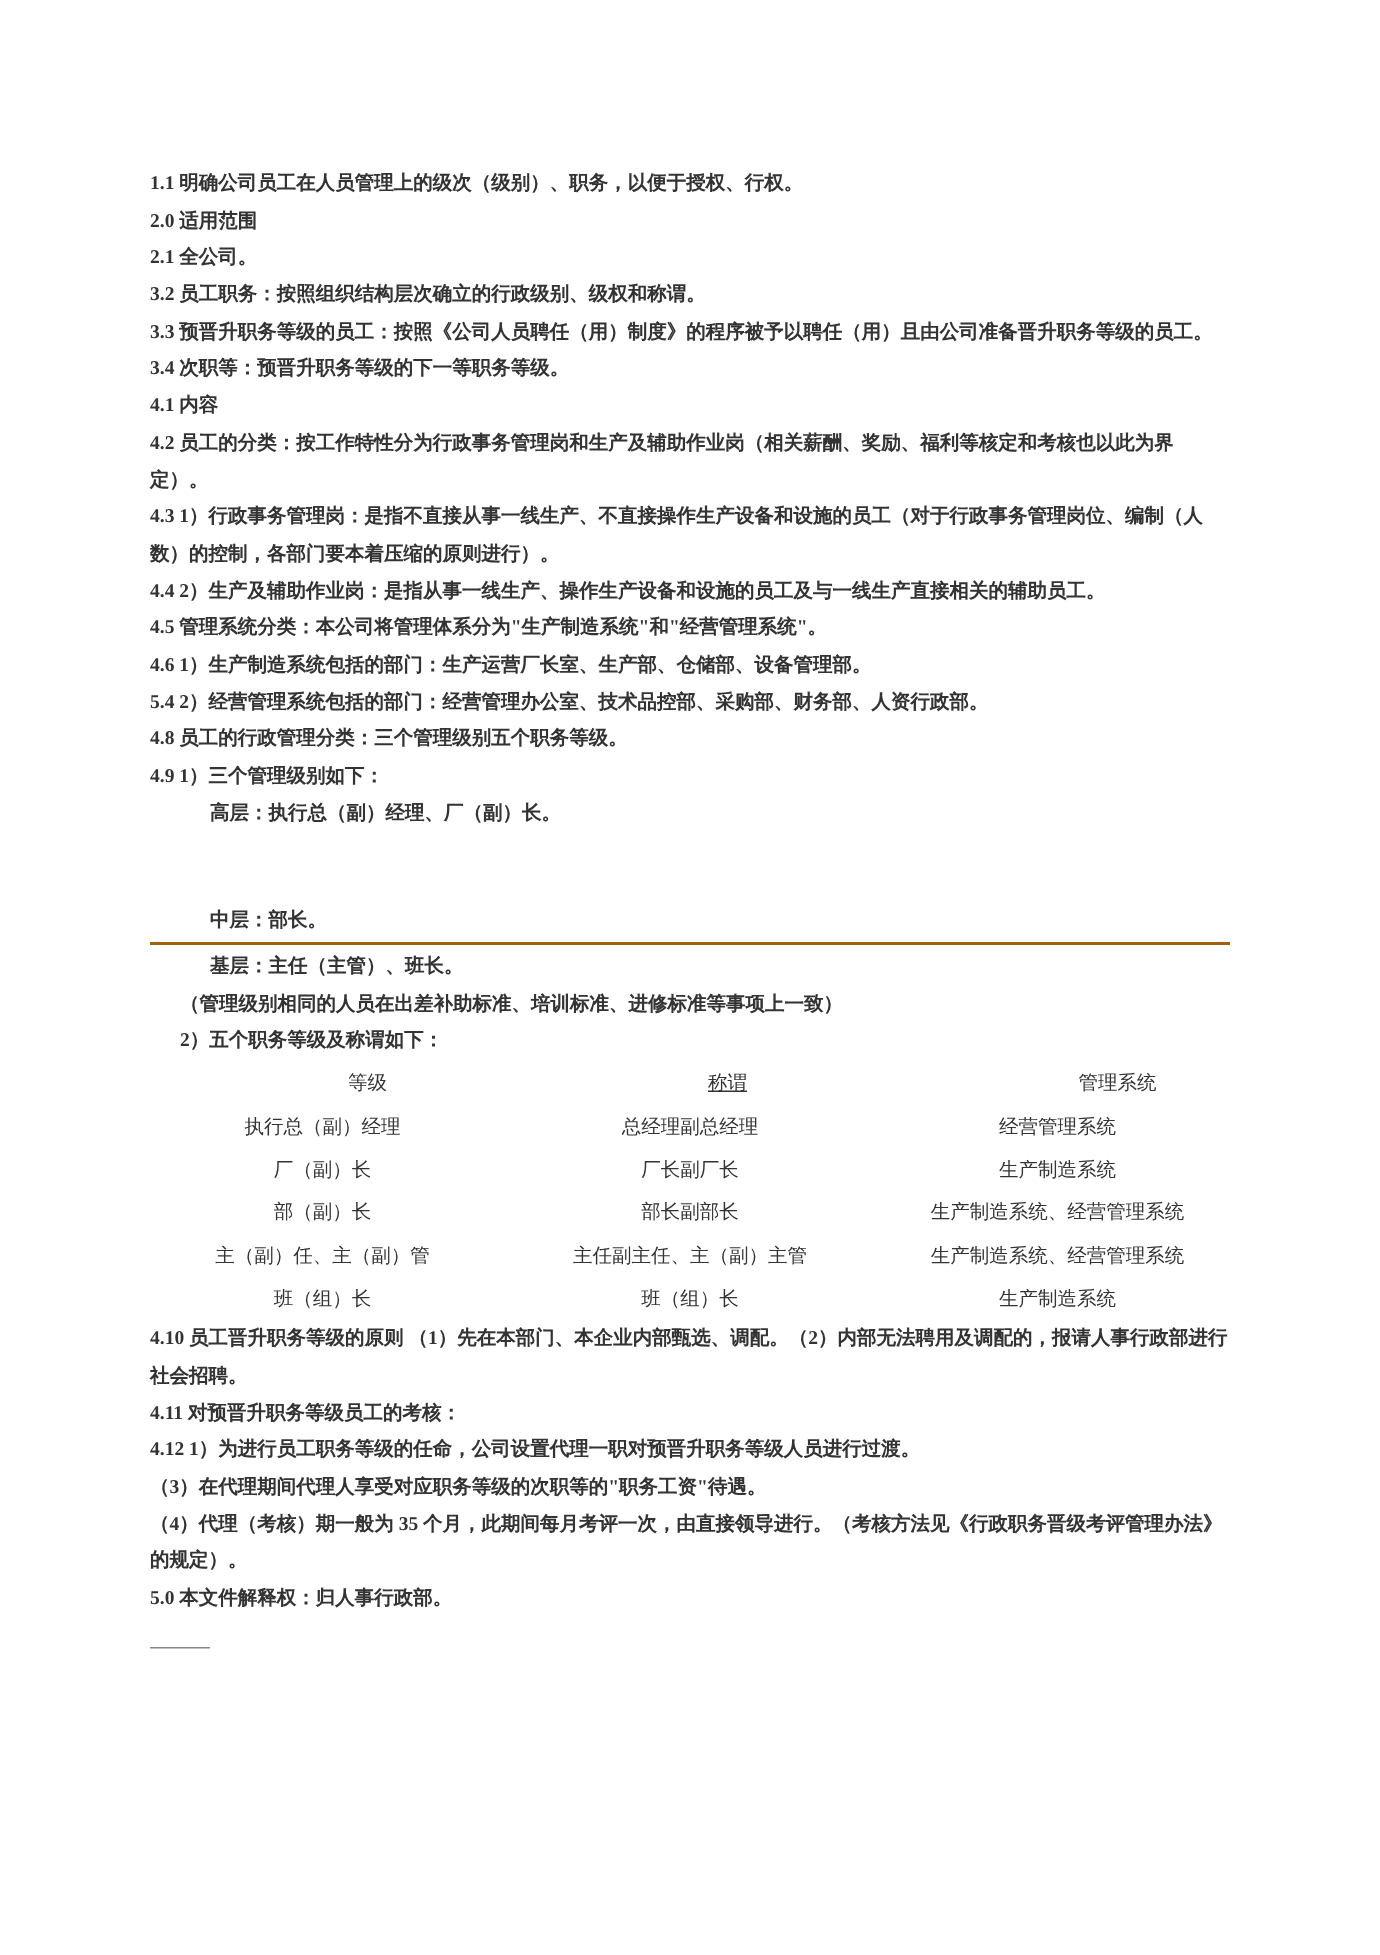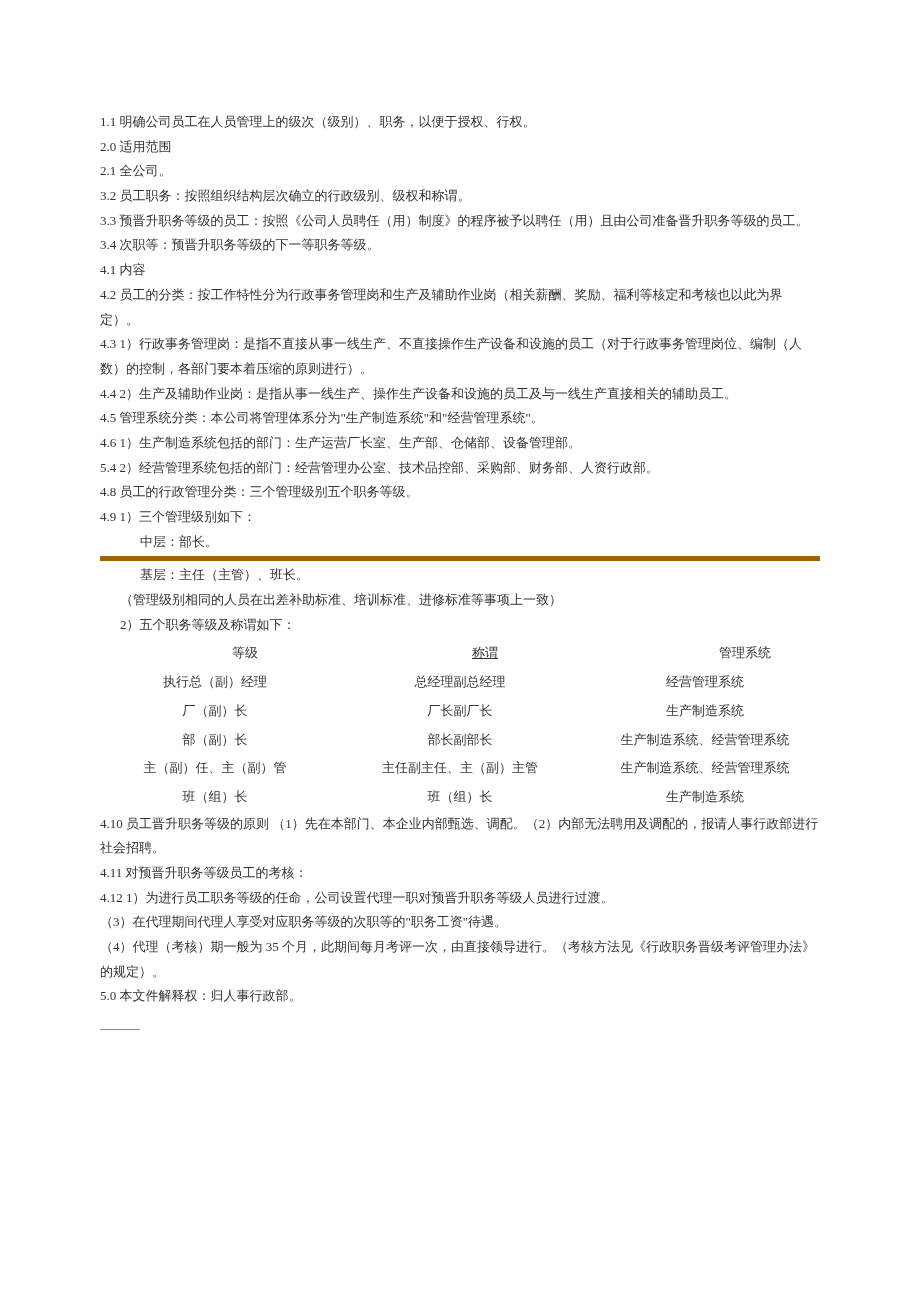--- a/index.html
+++ b/index.html
@@ -12,28 +12,30 @@
     line-height: 1.9;
   }
   .page {
     width: 920px;
     min-height: 1303px;
     box-sizing: border-box;
     padding: 110px 100px 0 100px;
   }
   .para {
     margin: 0;
+    font-weight: bold;
   }
   .indent1 {
     padding-left: 40px;
   }
   .underline-row {
-    border-bottom: 5px solid #a16207;
+    border-bottom: 2px solid #a16207;
     padding-bottom: 2px;
     margin-bottom: 2px;
+    margin-top: 47px;
   }
   table.rank-table {
     width: 100%;
     border-collapse: collapse;
     margin-top: 2px;
   }
   table.rank-table td, table.rank-table th {
     text-align: center;
     font-weight: normal;
     padding: 2px 0;
@@ -64,20 +66,21 @@
   <p class="para">3.4  次职等：预晋升职务等级的下一等职务等级。</p>
   <p class="para">4.1  内容</p>
   <p class="para">4.2 员工的分类：按工作特性分为行政事务管理岗和生产及辅助作业岗（相关薪酬、奖励、福利等核定和考核也以此为界定）。</p>
   <p class="para">4.3 1）行政事务管理岗：是指不直接从事一线生产、不直接操作生产设备和设施的员工（对于行政事务管理岗位、编制（人数）的控制，各部门要本着压缩的原则进行）。</p>
   <p class="para">4.4 2）生产及辅助作业岗：是指从事一线生产、操作生产设备和设施的员工及与一线生产直接相关的辅助员工。</p>
   <p class="para">4.5 管理系统分类：本公司将管理体系分为"生产制造系统"和"经营管理系统"。</p>
   <p class="para">4.6 1）生产制造系统包括的部门：生产运营厂长室、生产部、仓储部、设备管理部。</p>
   <p class="para">5.4 2）经营管理系统包括的部门：经营管理办公室、技术品控部、采购部、财务部、人资行政部。</p>
   <p class="para">4.8 员工的行政管理分类：三个管理级别五个职务等级。</p>
   <p class="para">4.9 1）三个管理级别如下：</p>
+  <p class="para indent1">高层：执行总（副）经理、厂（副）长。</p>
   <p class="para indent1 underline-row">中层：部长。</p>
   <p class="para indent1">基层：主任（主管）、班长。</p>
   <p class="para" style="padding-left:20px;">（管理级别相同的人员在出差补助标准、培训标准、进修标准等事项上一致）</p>
   <p class="para" style="padding-left:20px;">2）五个职务等级及称谓如下：</p>
 
   <table class="rank-table">
     <tbody>
         <tr>
       <th class="c1 h1">等级</th>
       <th class="c2 h2" style="padding-left:50px;text-decoration:underline;">称谓</th>

